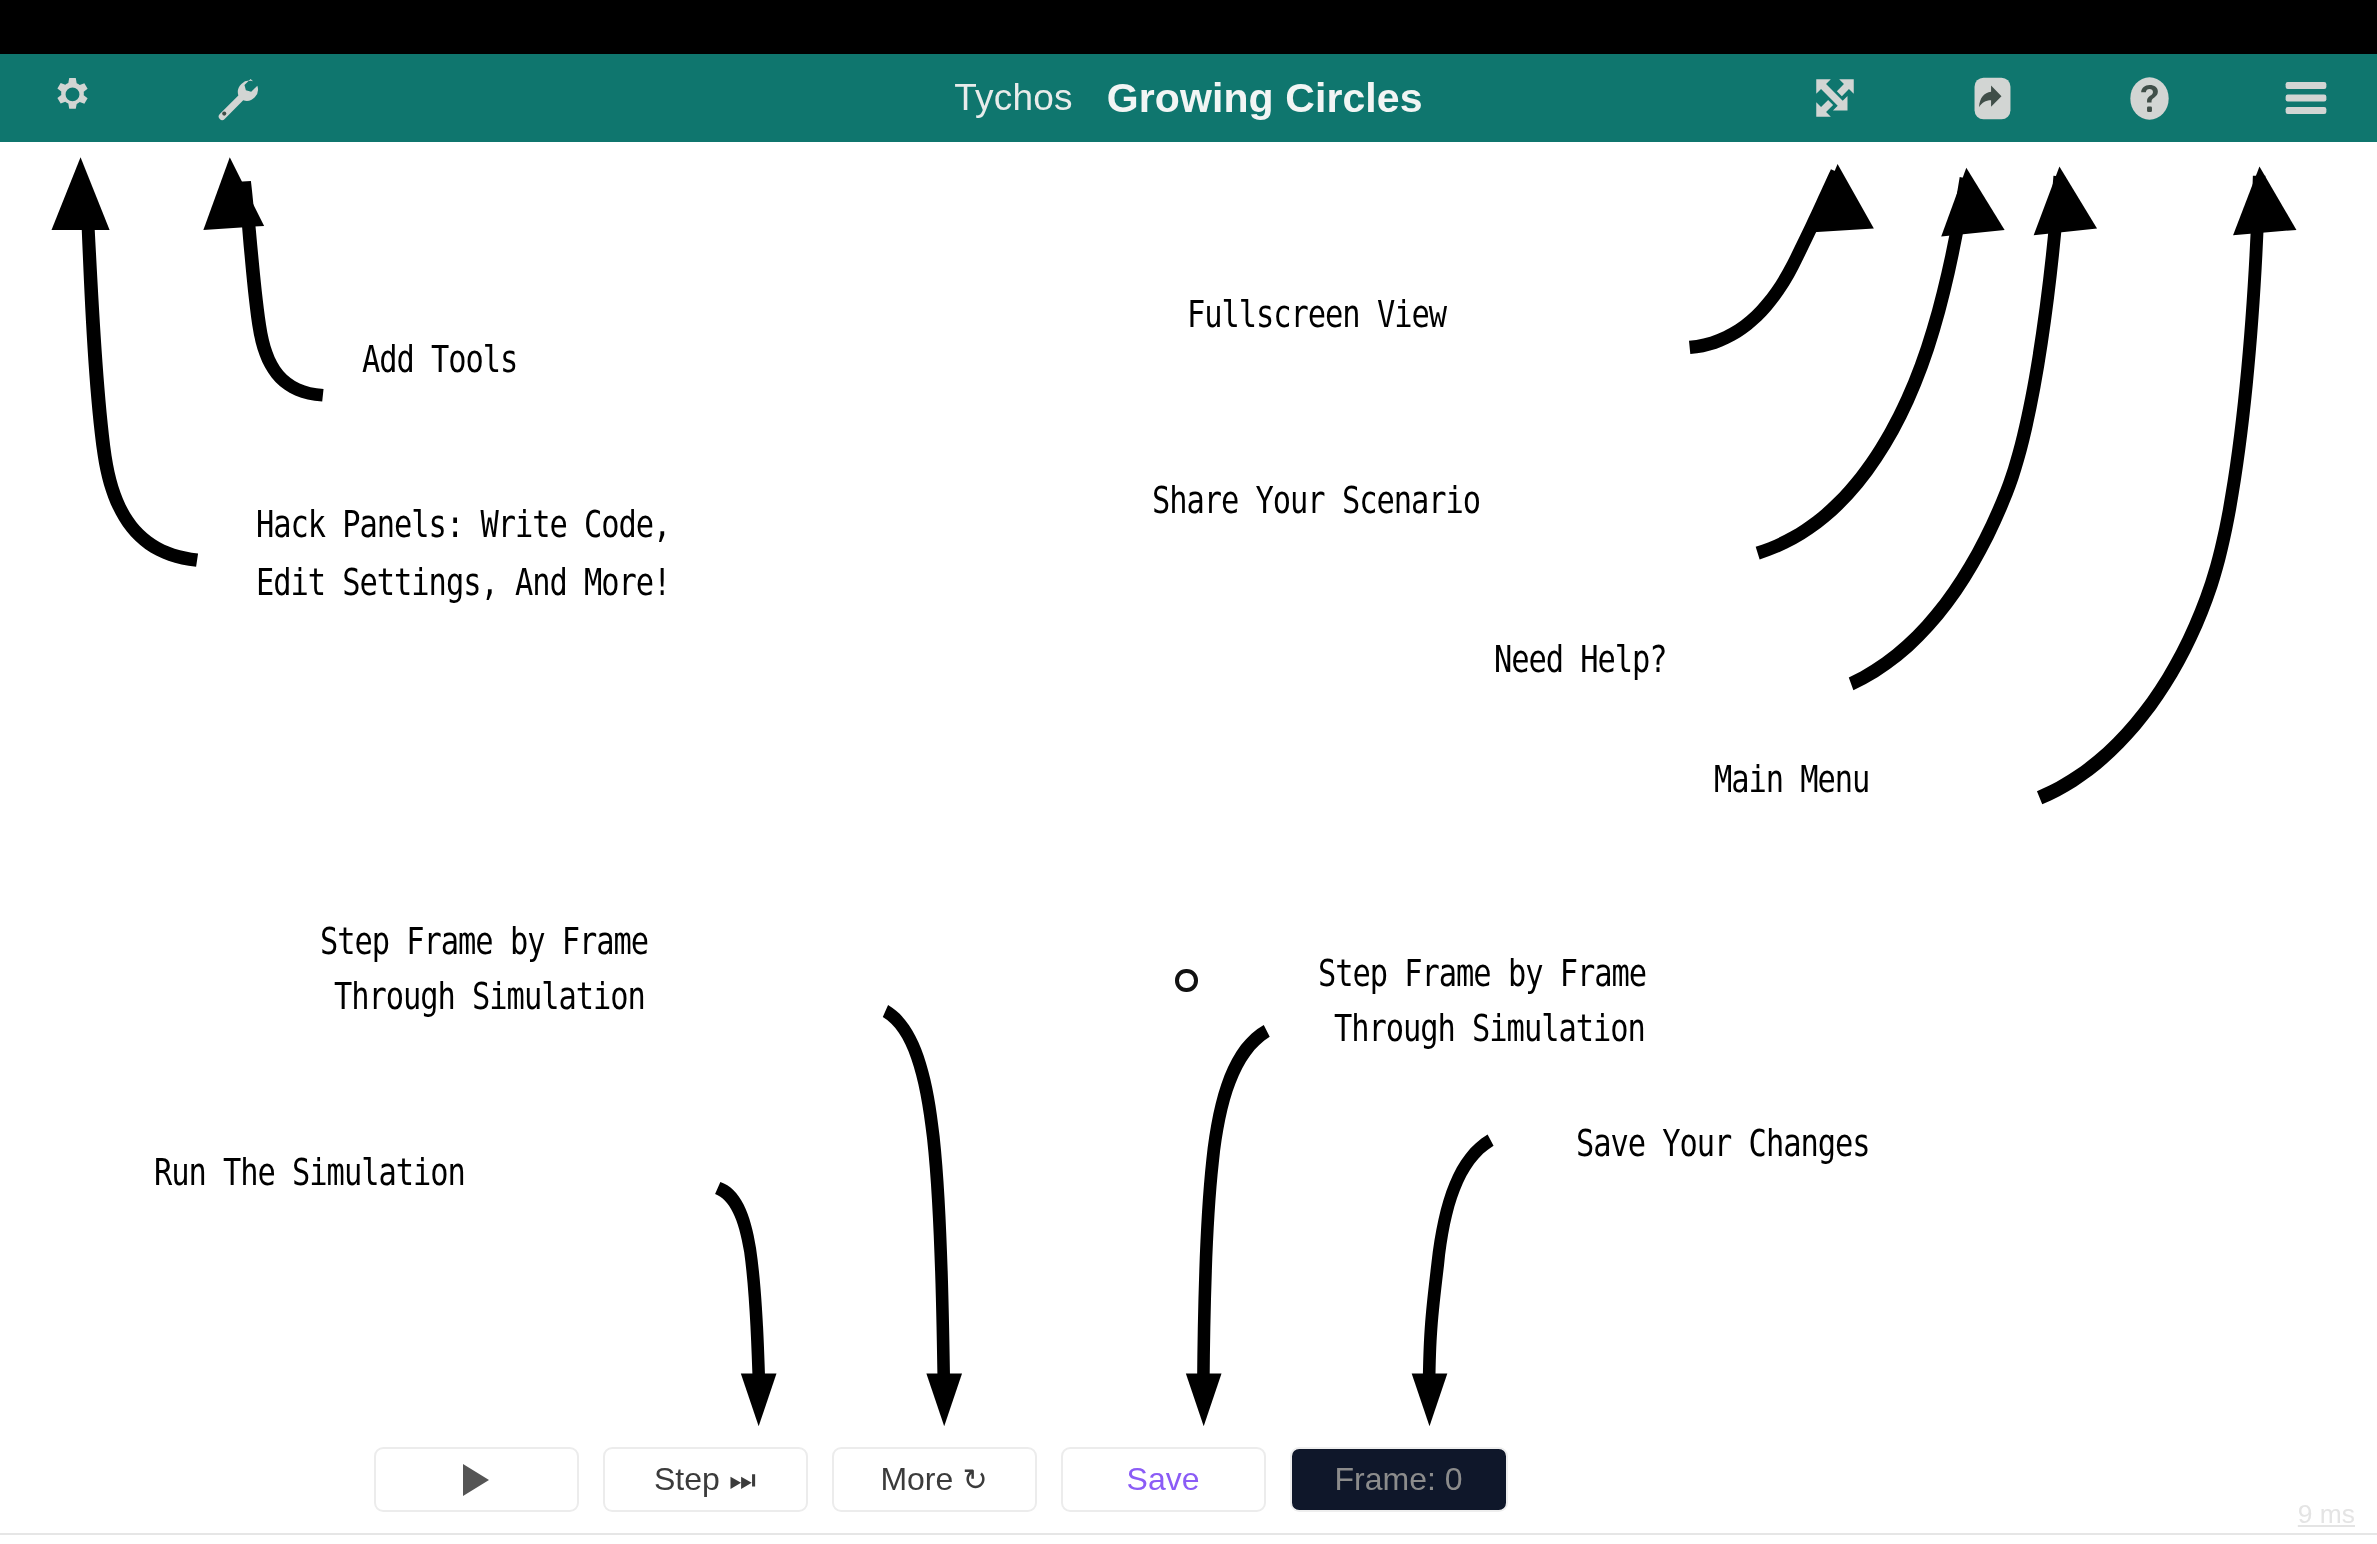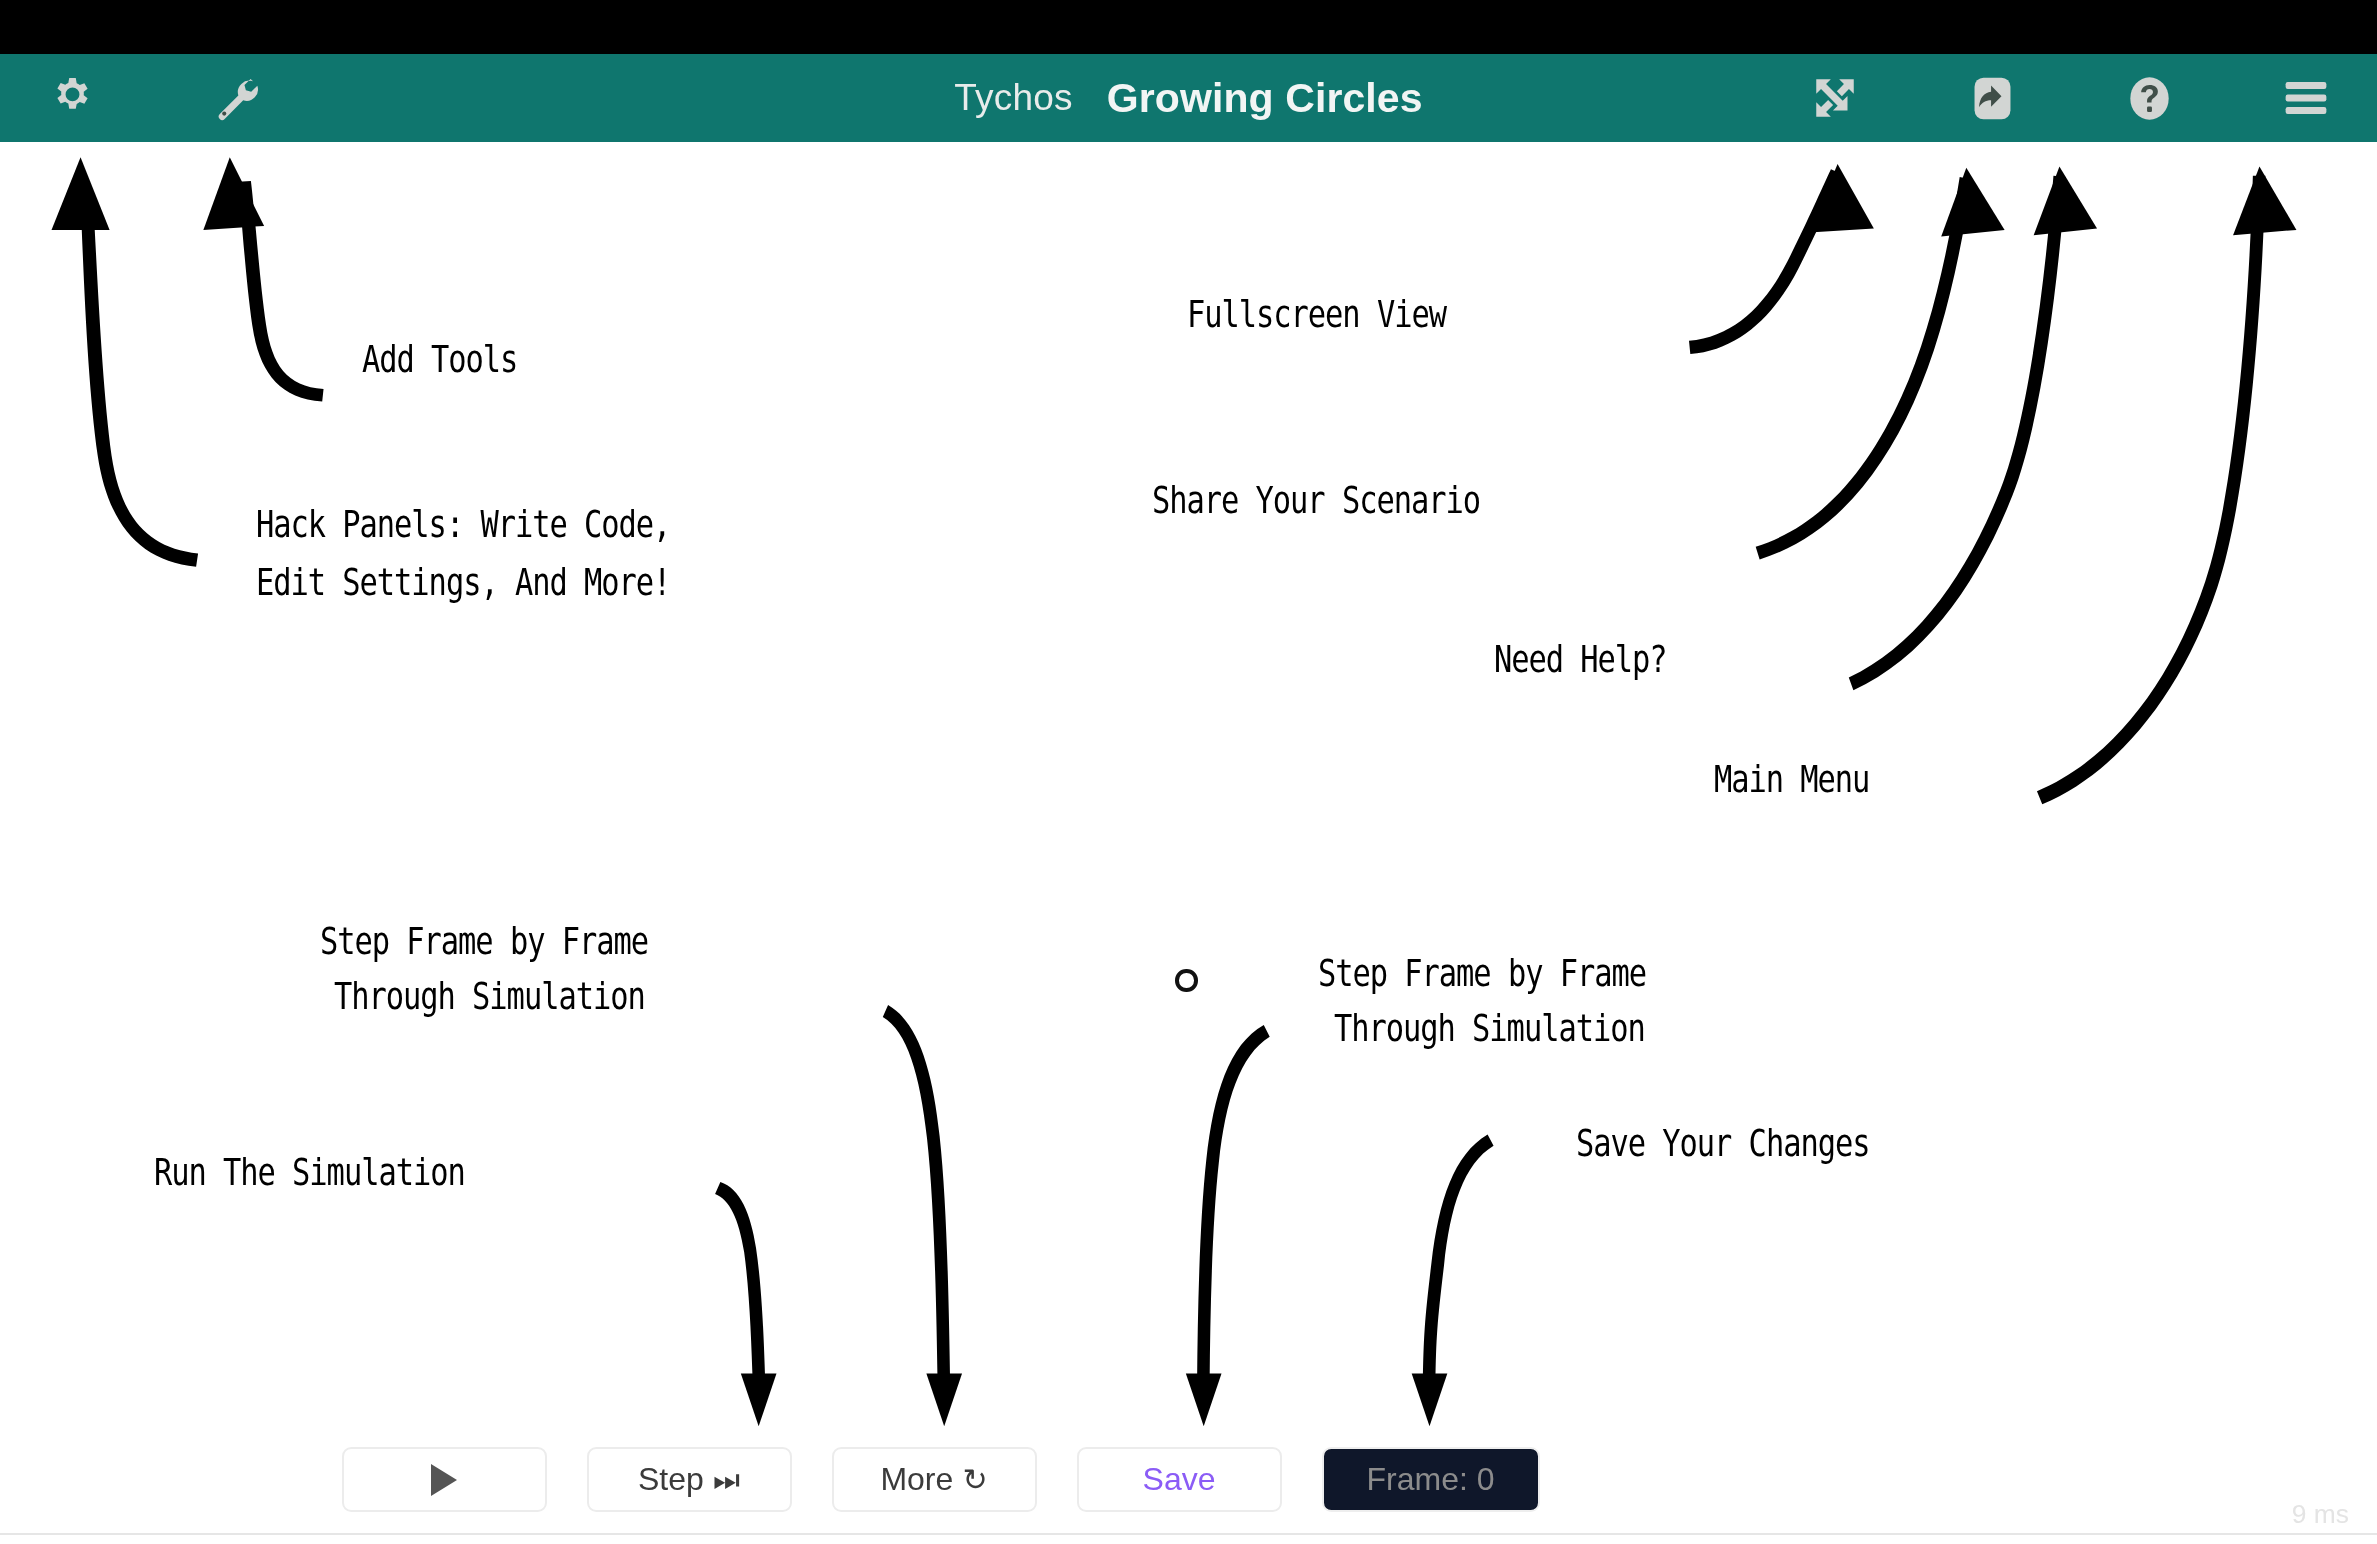--- a/index.html
+++ b/index.html
@@ -59,44 +59,44 @@
     color:#000;
     white-space:pre;
     line-height:1.18;
     letter-spacing:-1.3px;
     transform:scaleX(.80);
     transform-origin:left top;
   }
   
   #controls{
     position:absolute;left:0;bottom:28px;width:1881px;height:73px;
-    display:flex;align-items:center;justify-content:center;gap:40px;
+    display:flex;align-items:center;justify-content:center;gap:24px;
   }
   .ctl{
     height:65px;min-width:205px;
     border:2px solid #ececec;border-radius:9.2px;background:#ffffff;
     display:flex;align-items:center;justify-content:center;gap:9.2px;
     font-family:"Liberation Sans", sans-serif;
     font-size:32px;color:#3b3b3b;
     box-sizing:border-box;
     cursor:pointer;
   }
   .ctl.disabled{color:#8b5cf6;}
   .ctl.readout{
     background:#0f172a;border-color:#eeeeee;color:#8c8c8c;min-width:218px;cursor:default;
   }
   .ctl .glyph{font-size:30px;line-height:1;display:inline-block;}
   .ctl .playtri{
     width:0;height:0;border-left:26.4px solid #555555;
     border-top:16.5px solid transparent;border-bottom:16.5px solid transparent;
   }
   #ms-readout{
-    position:absolute;right:28px;bottom:14.5px;
-    font-family:"Liberation Sans", sans-serif;
-    font-size:26.4px;color:#e4e4e4;
+    position:absolute;right:22px;bottom:14.5px;
+    font-family:"Liberation Sans", sans-serif;
+    font-size:26.4px;color:#e4e4e4;text-decoration:underline;
   }
   #bottom-rule{
     position:absolute;left:0;bottom:9.2px;width:2377px;height:2px;background:#e6e6e6;
   }
   #sim-dot{
     position:absolute;left:1175px;top:826px;width:22.5px;height:22.5px;
     border:4.6px solid #111;border-radius:50%;box-sizing:border-box;
   }
 </style>
 </head>

